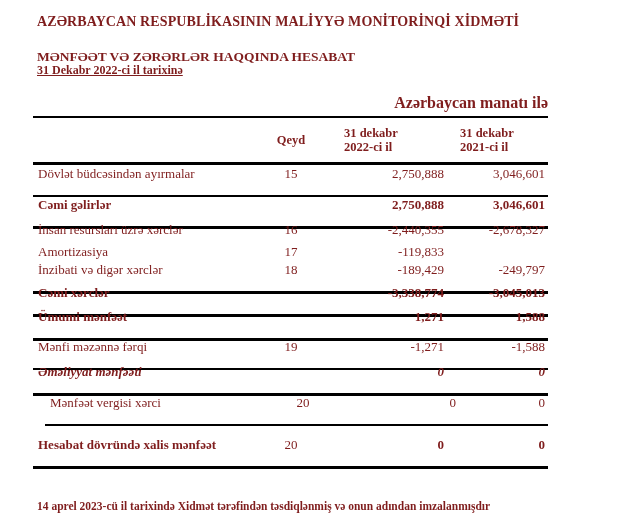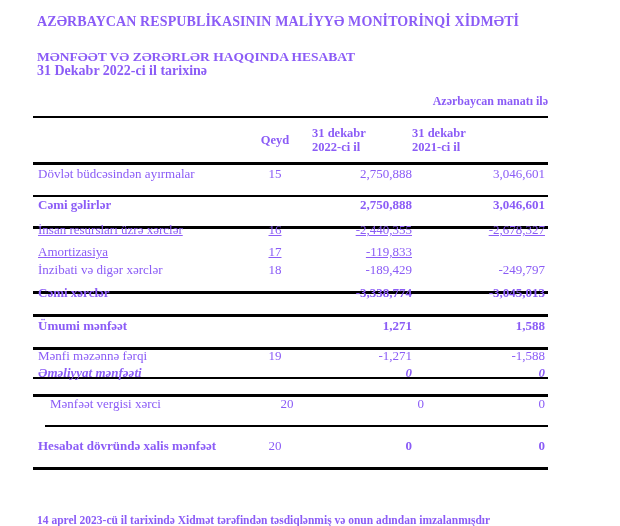--- a/index.html
+++ b/index.html
@@ -1,21 +1,21 @@
 <!DOCTYPE html>
 <html><head>
 <meta charset="utf-8">
 <style>
   html, body { margin: 0; padding: 0; background: #ffffff; }
   .page {
     position: relative;
     width: 620px;
     height: 526px;
     background: #ffffff;
-    color: #8b5cf6;
+    color: #7f1d1d;
     font-family: "Liberation Serif", "DejaVu Serif", serif;
     overflow: hidden;
   }
   .doc-title {
     position: absolute;
     left: 37px;
     top: 14px;
     font-size: 14px;
     font-weight: bold;
     letter-spacing: 0.1px;
@@ -26,45 +26,47 @@
     left: 37px;
     top: 49px;
     font-size: 13.5px;
     font-weight: bold;
     white-space: nowrap;
   }
   .doc-dateline {
     position: absolute;
     left: 37px;
     top: 63px;
-    font-size: 14px;
-    font-weight: bold;
-    white-space: nowrap;
+    font-size: 12px;
+    font-weight: bold;
+    white-space: nowrap;
+    text-decoration: underline;
   }
   .currency-note {
     position: absolute;
     right: 72px;
     top: 94px;
-    font-size: 12px;
+    font-size: 16px;
     font-weight: bold;
     white-space: nowrap;
   }
   .fin-table {
     position: absolute;
     left: 33px;
     top: 116px;
     width: 515px;
   }
   .row {
     display: flex;
     align-items: flex-end;
     box-sizing: border-box;
     padding: 0 3px 13px 5px;
     font-size: 13px;
     line-height: 1.15;
+    gap: 16px;
   }
   .row-header {
     height: 49px;
     border-top: 2px solid #000;
     border-bottom: 3px solid #000;
     align-items: center;
     padding-bottom: 0;
     font-weight: bold;
     font-size: 12.5px;
   }
@@ -73,31 +75,31 @@
   .qeyd { width: 74px; text-align: center; }
   .num  { width: 100px; text-align: right; white-space: nowrap; }
   .num2 { flex: 1; text-align: right; white-space: nowrap; }
   .hdr-center { text-align: left; }
   .bold { font-weight: bold; }
   .normal-weight { font-weight: normal; }
   .bb2 { border-bottom: 2px solid #000; }
   .bb3 { border-bottom: 3px solid #000; }
   .h19 { height: 19px; }
   .h21 { height: 21px; }
-  .h22 { height: 22px; text-decoration: underline; }
+  .h22 { height: 22px; }
   .h23 { height: 23px; }
-  .h25 { height: 33px; }
-  .h26 { height: 18px; font-style: italic; }
+  .h25 { height: 24px; }
+  .h26 { height: 26px; font-style: italic; }
   .h29 { height: 29px; }
   .h30 { height: 30px; margin-left: 12px; }
   .h32 { height: 32px; }
   .footer-note {
     position: absolute;
     left: 37px;
-    top: 514px;
+    top: 500px;
     font-size: 11.5px;
     font-weight: bold;
     white-space: nowrap;
   }
 </style>
 </head>
 <body>
 
 <div class="page">
 

